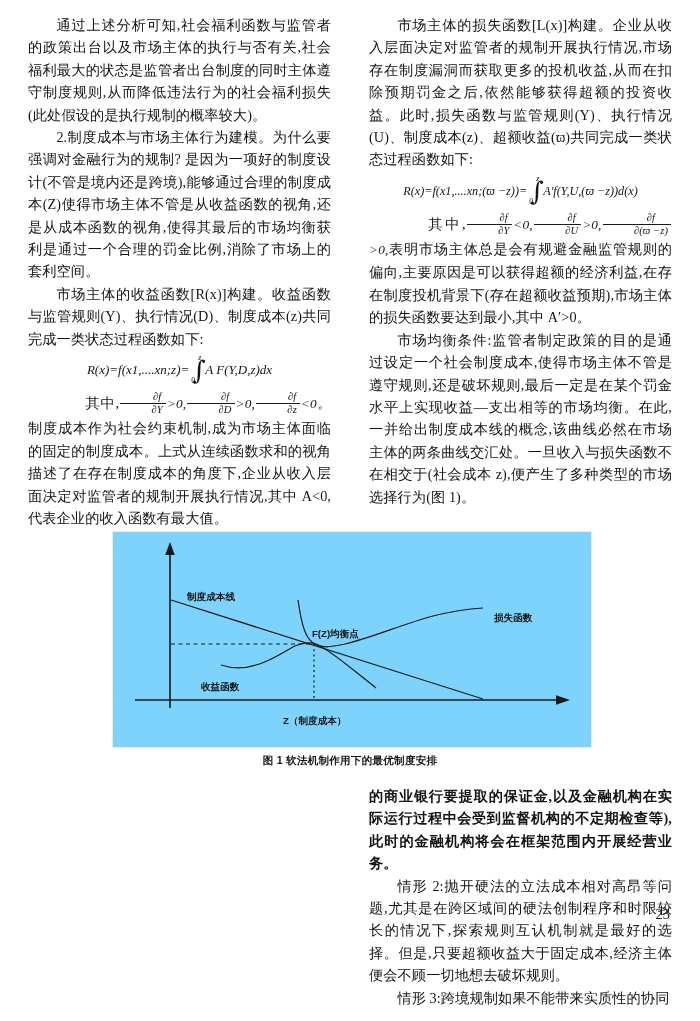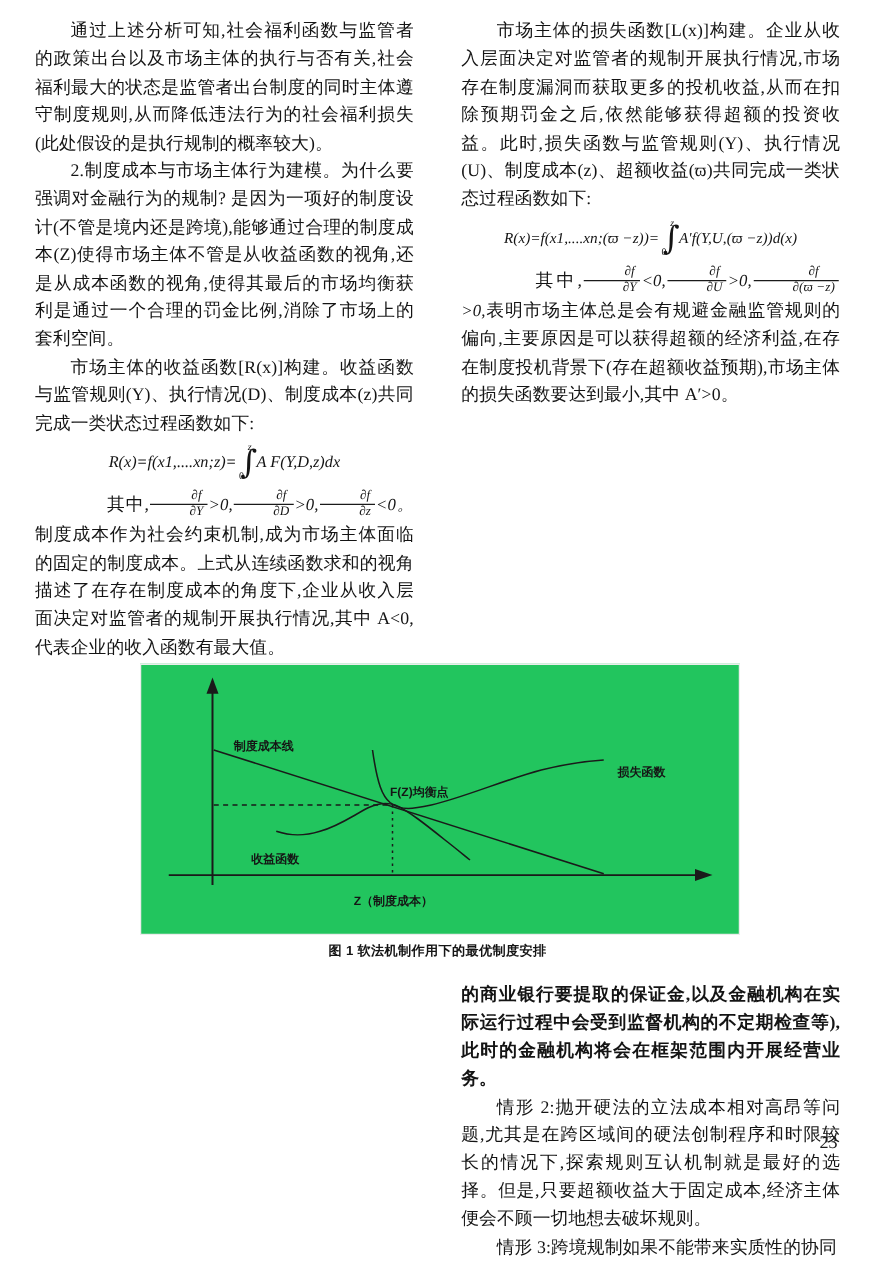--- a/index.html
+++ b/index.html
@@ -124,21 +124,21 @@
     left: 112px;
     top: 531px;
     width: 480px;
     height: 217px;
   }
   .figure-box {
     position: absolute;
     left: 0; top: 0;
     width: 480px;
     height: 217px;
-    background: #22c55e;
+    background: #7dd3fc;
     border: 1px solid #ececec;
     box-sizing: border-box;
   }
   .figure-box svg { display: block; }
   .fig-label {
     font-family: "Liberation Sans", "DejaVu Sans", sans-serif;
     font-size: 9.6px;
     font-weight: bold;
     fill: #151515;
   }
@@ -206,20 +206,21 @@
       <p class="body">市场主体的损失函数[L(x)]构建。企业从收入层面决定对监管者的规制开展执行情况,市场存在制度漏洞而获取更多的投机收益,从而在扣除预期罚金之后,依然能够获得超额的投资收益。此时,损失函数与监管规则(Y)、执行情况(U)、制度成本(z)、超额收益(ϖ)共同完成一类状态过程函数如下:</p>
 
       <div class="formula" style="font-size:12.2px;">
         <span class="up">R(x)=f(x1,....xn;(ϖ −z))=</span><span class="intg"><span class="sup">z</span><span class="sign">∫</span><span class="sub">0</span></span><span>A′f(Y,U,(ϖ −z))d(x)</span>
       </div>
 
       <p class="body">
         <span style="display:inline-block;width:2em;"></span><span>其中,</span><span class="frac"><span class="num">∂f</span><span class="den">∂Y</span></span><span class="inline-math">&lt;0,</span><span class="frac"><span class="num">∂f</span><span class="den">∂U</span></span><span class="inline-math">&gt;0,</span><span class="frac"><span class="num">∂f</span><span class="den">∂(ϖ −z)</span></span><span class="inline-math">&gt;0,</span><span>表明市场主体总是会有规避金融监管规则的偏向,主要原因是可以获得超额的经济利益,在存在制度投机背景下(存在超额收益预期),市场主体的损失函数要达到最小,其中 A′&gt;0。</span>
       </p>
 
+      <p class="body">市场均衡条件:监管者制定政策的目的是通过设定一个社会制度成本,使得市场主体不管是遵守规则,还是破坏规则,最后一定是在某个罚金水平上实现收益—支出相等的市场均衡。在此,一并给出制度成本线的概念,该曲线必然在市场主体的两条曲线交汇处。一旦收入与损失函数不在相交于(社会成本 z),便产生了多种类型的市场选择行为(图 1)。</p>
 
     </div>
   </div>
 
   <div class="figure-wrap">
     <div class="figure-box">
       <svg width="478" height="215" viewBox="0 0 478 215">
 
         <line x1="57" y1="22" x2="57" y2="176" stroke="#1a1a1a" stroke-width="1.6"></line>
         <polygon points="57,10 52.2,23 61.8,23" fill="#1a1a1a"></polygon>

